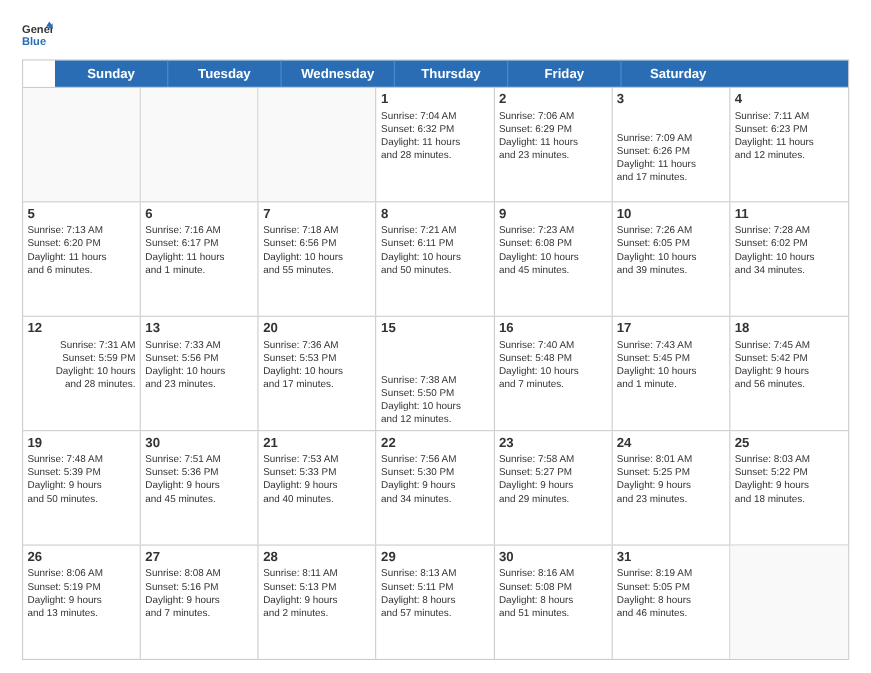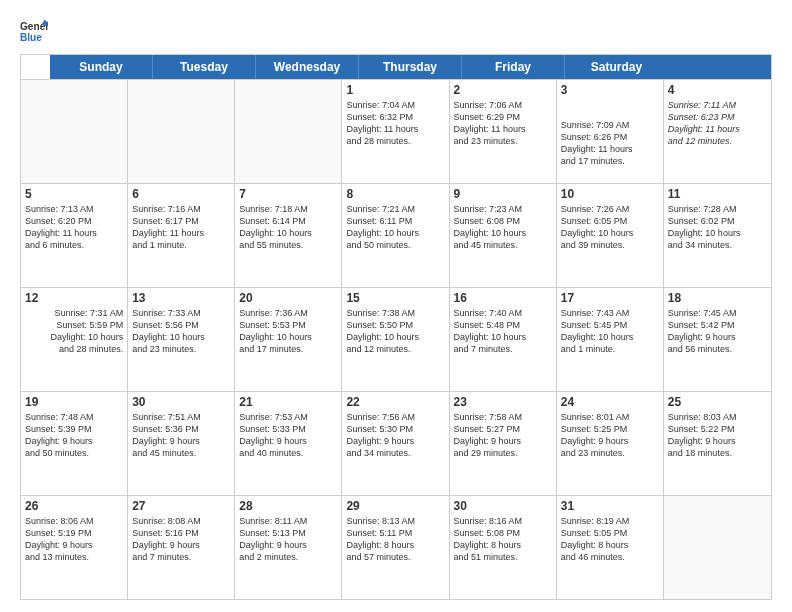--- a/index.html
+++ b/index.html
@@ -149,21 +149,21 @@
           </div>
           <div class="cal-cell">
             <div class="day-num">3</div>
             <div class="cell-info" style="white-space: pre-line; margin-top: 20px;">Sunrise: 7:09 AM
 Sunset: 6:26 PM
 Daylight: 11 hours
 and 17 minutes.</div>
           </div>
           <div class="cal-cell">
             <div class="day-num">4</div>
-            <div class="cell-info" style="white-space: pre-line; font-style: italic;">Sunrise: 7:11 AM
+            <div class="cell-info" style="white-space: pre-line;">Sunrise: 7:11 AM
 Sunset: 6:23 PM
 Daylight: 11 hours
 and 12 minutes.</div>
           </div>
         </div>
         <div class="cal-row">
           <div class="cal-cell">
             <div class="day-num">5</div>
             <div class="cell-info" style="white-space: pre-line;">Sunrise: 7:13 AM
 Sunset: 6:20 PM
@@ -173,21 +173,21 @@
           <div class="cal-cell">
             <div class="day-num">6</div>
             <div class="cell-info" style="white-space: pre-line;">Sunrise: 7:16 AM
 Sunset: 6:17 PM
 Daylight: 11 hours
 and 1 minute.</div>
           </div>
           <div class="cal-cell">
             <div class="day-num">7</div>
             <div class="cell-info" style="white-space: pre-line;">Sunrise: 7:18 AM
-Sunset: 6:14 PM
+Sunset: 6:56 PM
 Daylight: 10 hours
 and 55 minutes.</div>
           </div>
           <div class="cal-cell">
             <div class="day-num">8</div>
             <div class="cell-info" style="white-space: pre-line;">Sunrise: 7:21 AM
 Sunset: 6:11 PM
 Daylight: 10 hours
 and 50 minutes.</div>
           </div>
@@ -230,21 +230,21 @@
           </div>
           <div class="cal-cell">
             <div class="day-num">20</div>
             <div class="cell-info" style="white-space: pre-line;">Sunrise: 7:36 AM
 Sunset: 5:53 PM
 Daylight: 10 hours
 and 17 minutes.</div>
           </div>
           <div class="cal-cell">
             <div class="day-num">15</div>
-            <div class="cell-info" style="white-space: pre-line;">Sunrise: 7:38 AM
+            <div class="cell-info" style="white-space: pre-line; margin-top: 32px;">Sunrise: 7:38 AM
 Sunset: 5:50 PM
 Daylight: 10 hours
 and 12 minutes.</div>
           </div>
           <div class="cal-cell">
             <div class="day-num">16</div>
             <div class="cell-info" style="white-space: pre-line;">Sunrise: 7:40 AM
 Sunset: 5:48 PM
 Daylight: 10 hours
 and 7 minutes.</div>

